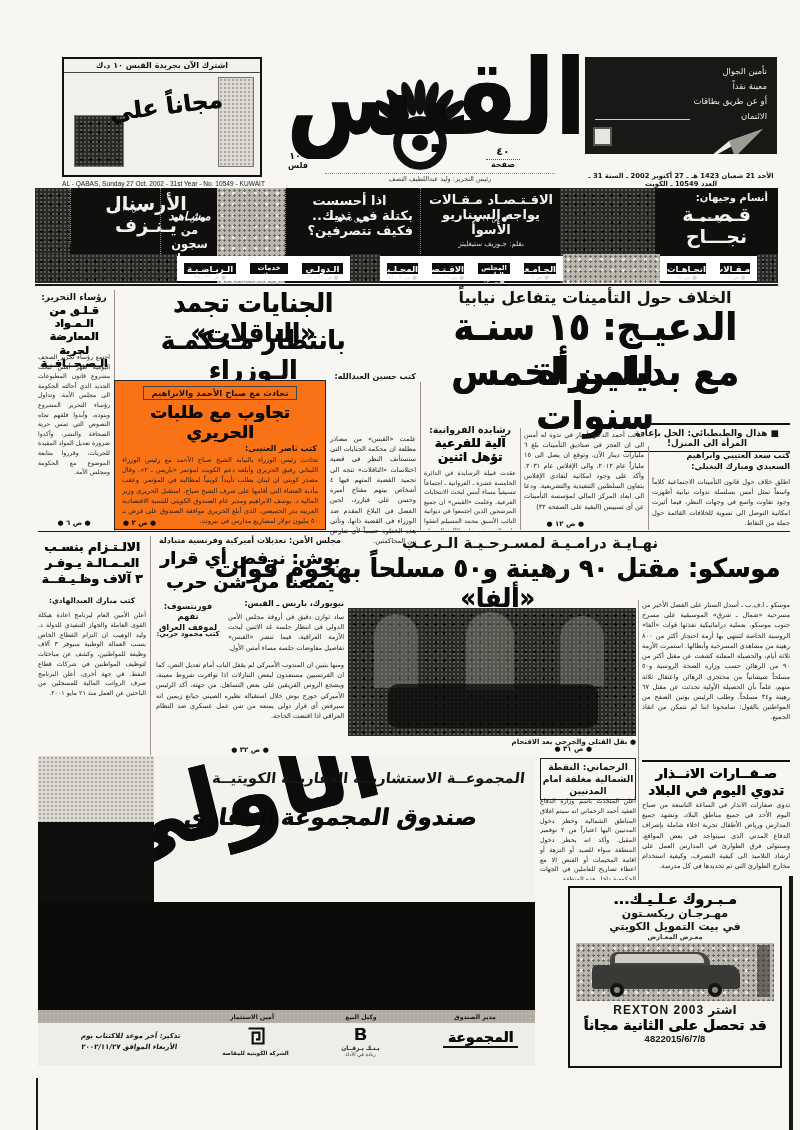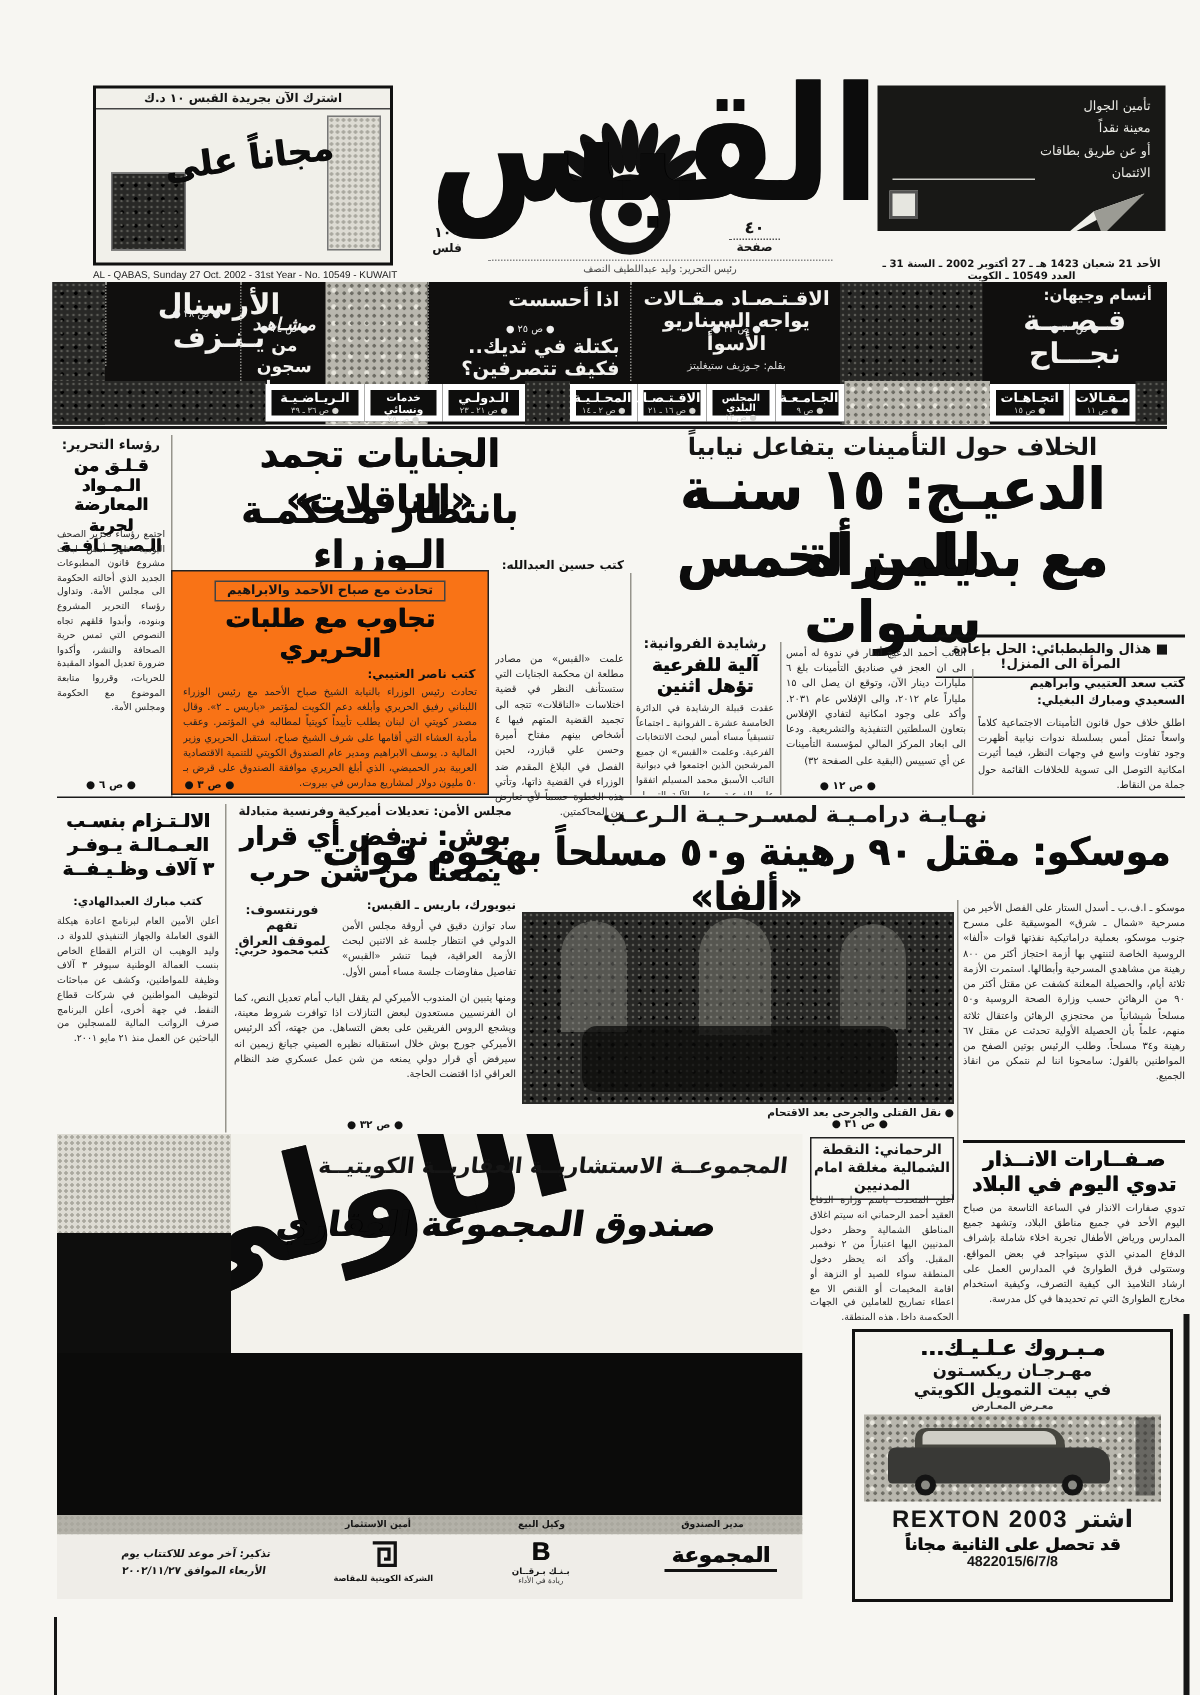--- a/index.html
+++ b/index.html
@@ -12,21 +12,21 @@
   .blk{font-weight:bold;color:#0c0c0c;text-shadow:0.5px 0 #000;}
   .bt{font-size:6.6px;line-height:1.55;text-align:justify;color:#222;}
   .byl{font-size:8px;font-weight:bold;color:#111;}
   .pref{font-size:7px;font-weight:bold;color:#111;}
   .panel{background:#100f0e;color:#f3f2ef;}
   .ph{background-color:#282826;background-image:radial-gradient(#5a5a55 .8px,transparent 1.1px),radial-gradient(#000 1px,transparent 1.4px);background-size:4px 4px,9px 9px;background-position:0 0,2px 3px;}
   .ph-light{background-color:#b9b7ae;background-image:radial-gradient(#6d6c64 1px,transparent 1.3px),radial-gradient(#e6e4db 1.4px,transparent 1.8px);background-size:5px 5px,11px 11px;}
   .noise{background-color:#dddbd3;background-image:radial-gradient(#a9a79e 1px,transparent 1.3px);background-size:4px 4px;}
   .vline{position:absolute;width:1px;background:#96948c;}
   .hline{position:absolute;background:#1a1a1a;}
-  .navbox{position:absolute;top:68px;height:25px;background:#0e0e0d;border:4px solid #ffffff;color:#fff;box-sizing:border-box;padding-top:2px;}
+  .navbox{position:absolute;top:68px;height:25px;background:#0e0e0d;border:7px solid #ffffff;color:#fff;box-sizing:border-box;padding-top:2px;}
   .navbox .lab{font-size:8.5px;font-weight:bold;text-align:center;line-height:1.1;}
   .navbox .pg{font-size:5.5px;text-align:center;color:#d8d8d4;line-height:1.3;}
   .tpage{position:absolute;bottom:31px;width:100%;text-align:center;font-size:6.5px;color:#eee;}
   .dotsep{border-left:1px dotted #8a8a85;}
   .box-kick{border:1px solid #444;display:inline-block;padding:1px 7px;font-size:8.5px;font-weight:bold;}
   .suv-body{position:absolute;bottom:12px;left:16px;right:34px;height:24px;background:#393936;border-radius:5px 11px 3px 3px;}
   .suv-cab{position:absolute;bottom:30px;left:34px;right:64px;height:17px;background:#46463f;border-radius:7px 12px 0 0;border-bottom:2px solid #2c2c29;}
   .suv-win{position:absolute;top:2px;left:5px;right:6px;height:9px;background:#cfcec6;border-radius:4px 8px 0 0;}
   .wheel{position:absolute;bottom:4px;width:14px;height:14px;border-radius:50%;background:#141414;}
   .wheel::after{content:"";position:absolute;inset:4px;border-radius:50%;background:#8b8b85;}
@@ -95,21 +95,21 @@
       <div class="tpage" style="bottom:31px;">● ص ٢٨ ●</div>
     </div>
     <div class="abs c dotsep" style="left:125px;top:0;width:57px;height:66px;">
       <div class="b" style="font-size:11.5px;margin-top:21px;font-style:italic;">مـشـاهـد</div>
       <div class="b" style="font-size:11.5px;">من سجون</div>
       <div class="b" style="font-size:11.5px;">صـــدام</div>
       <div class="tpage" style="bottom:31px;">● ص ٣٤ ●</div>
     </div>
     <div class="abs ph-light" style="left:182px;top:0;width:68px;height:95px;"></div>
     <div class="abs c dotsep" style="left:250px;top:0;width:135px;height:66px;">
-      <div class="b r" style="font-size:13px;margin:5px 8px 16px 0;">اذا أحسست</div>
+      <div class="b r" style="font-size:13px;margin:5px 8px 0 0;text-align:center;">اذا أحسست</div>
       <div class="b r" style="font-size:13px;margin-right:8px;">بكتلة في ثديك..</div>
       <div class="b r" style="font-size:13px;margin-right:8px;">فكيف تتصرفين؟</div>
       <div class="tpage" style="bottom:31px;">● ص ٢٥ ●</div>
     </div>
     <div class="abs c dotsep" style="left:385px;top:0;width:140px;height:66px;">
       <div class="b" style="font-size:13px;margin-top:4px;">الاقـتـصـاد مـقـالات</div>
       <div class="b" style="font-size:13px;">يواجه السيناريو الأسوأ</div>
       <div style="font-size:7px;color:#ddd;margin-top:3px;">بقلم: جـوزيف ستيغليتز</div>
       <div class="tpage" style="bottom:31px;">● ص ٢٣ ●</div>
     </div>
@@ -292,24 +292,24 @@
     <div class="b" style="font-size:6.5px;color:#333;">معـرض المعـارض</div>
     <div class="ph-light" style="position:relative;margin:2px 6px;height:58px;">
       <div class="suv-cab">
           <div class="suv-win"></div>
         </div>
       <div class="suv-body"></div>
       <div class="wheel" style="left:34px;"></div>
       <div class="wheel" style="right:52px;"></div>
       <div class="abs" style="right:4px;top:2px;width:13px;height:52px;background:#3c3c39;opacity:.65;"></div>
     </div>
-    <div style="font-size:16px;font-weight:bold;">
+    <div style="font-size:12px;font-weight:bold;">
       <span>اشتر</span>
       <span dir="ltr" style="font-family:'Liberation Sans',sans-serif;letter-spacing:1px;">REXTON 2003</span>
     </div>
-    <div class="blk" style="font-size:11px;">قد تحصل على الثانية مجاناً</div>
+    <div class="blk" style="font-size:14px;">قد تحصل على الثانية مجاناً</div>
     <div class="b" dir="ltr" style="font-size:9.5px;font-family:'Liberation Sans',sans-serif;">4822015/6/7/8</div>
   </div>
 
   <div class="abs" style="left:789px;top:876px;width:4px;height:254px;background:#161616;"></div>
   <div class="abs" style="left:36px;top:1078px;width:2px;height:52px;background:#161616;"></div>
 
 </div>
 
 </body></html>

